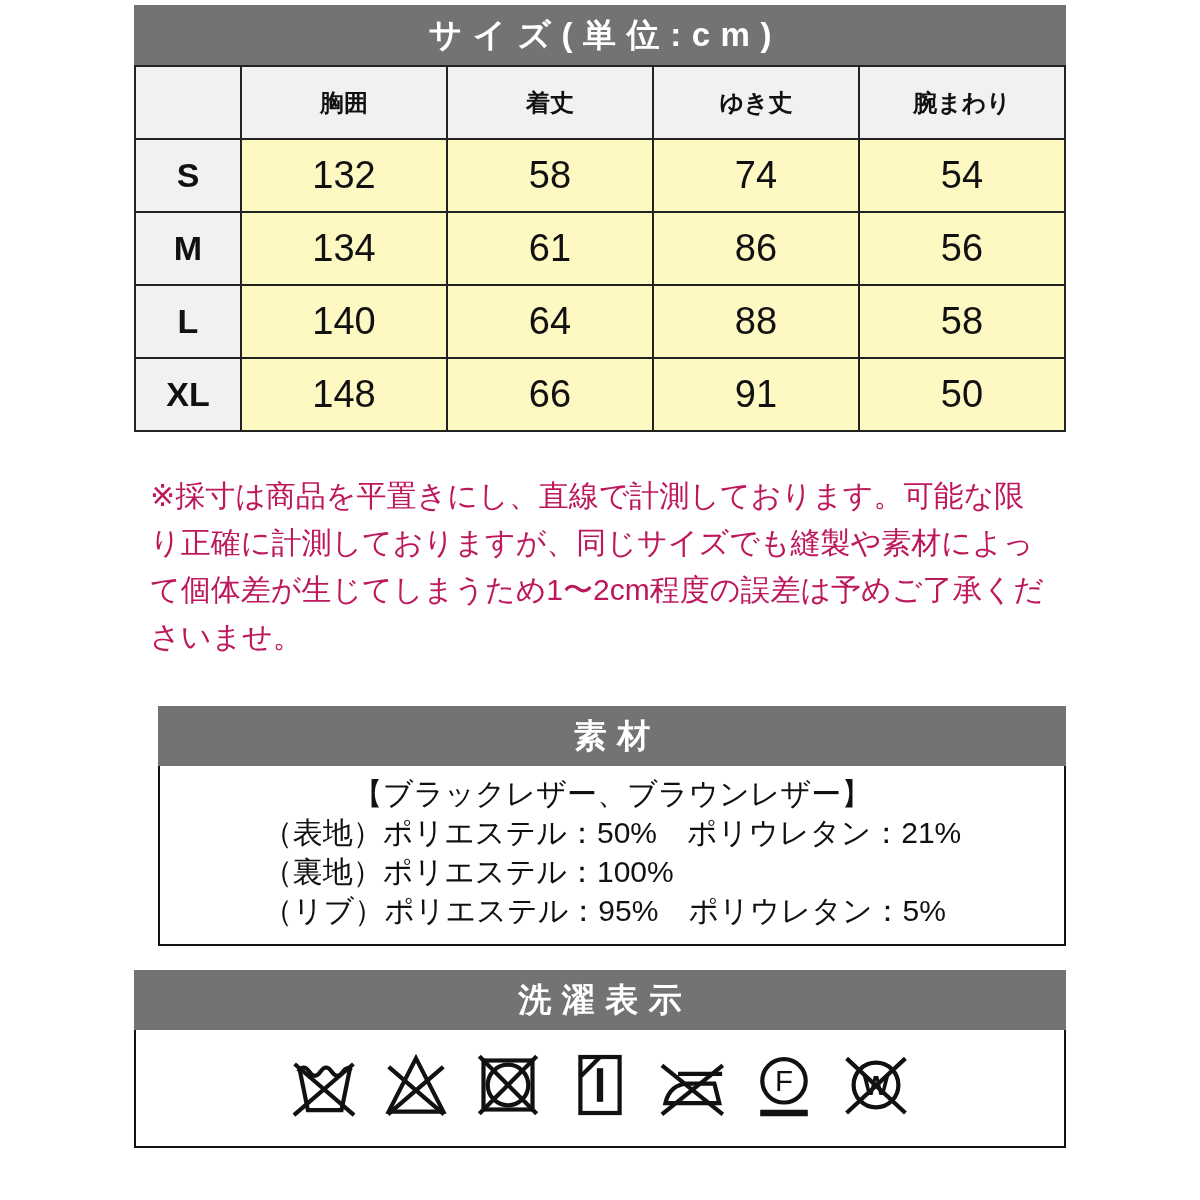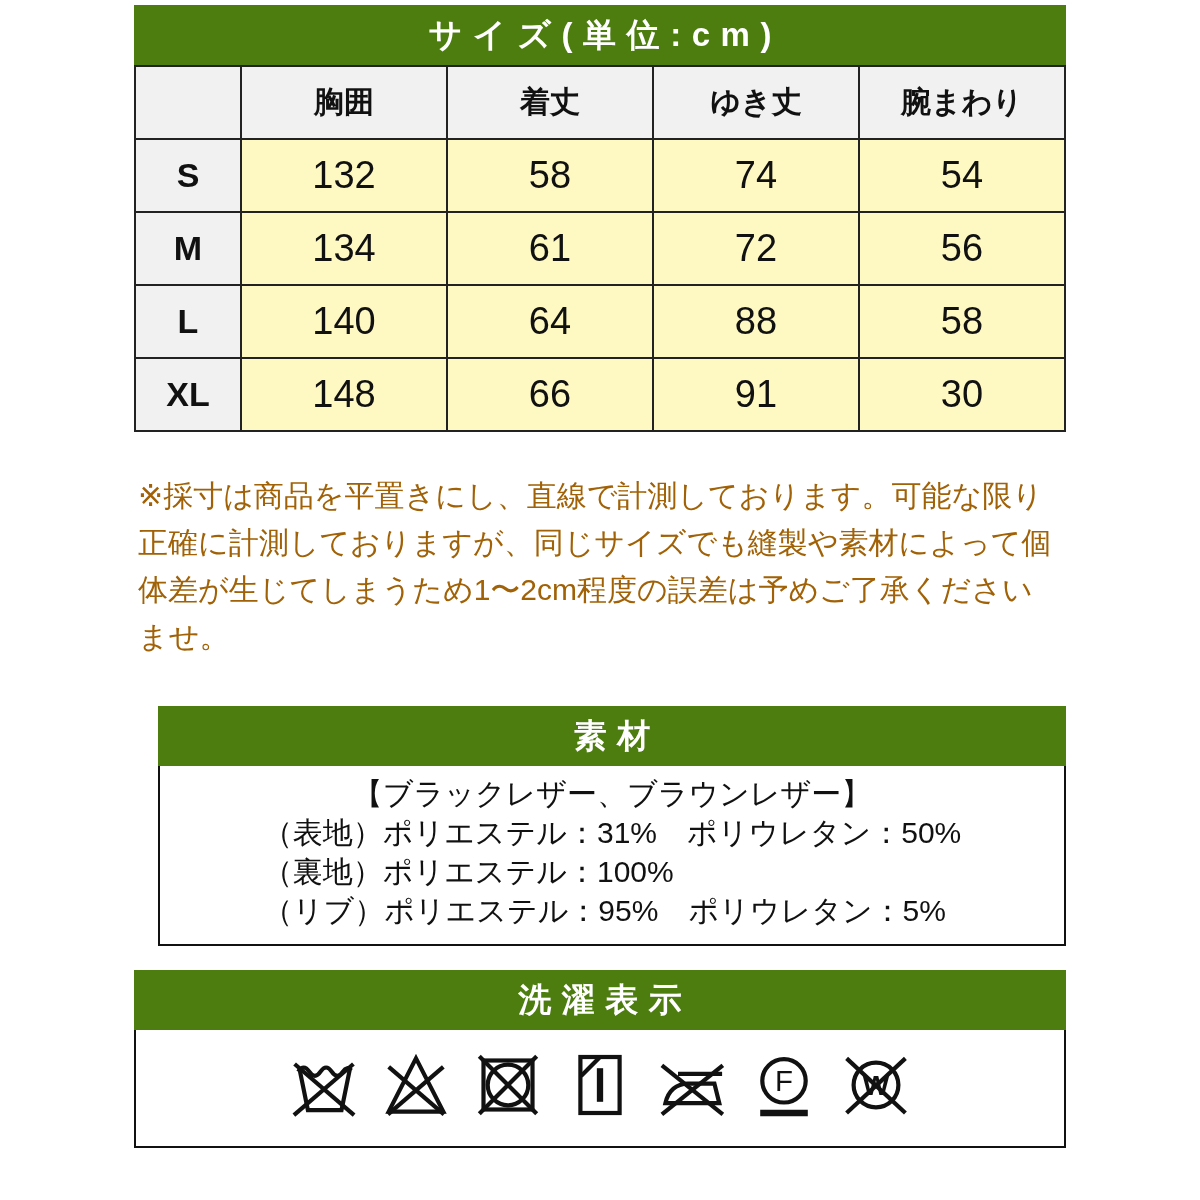--- a/index.html
+++ b/index.html
@@ -5,49 +5,49 @@
   html,body{margin:0;padding:0;background:#ffffff;}
   body{
     width:1200px;height:1200px;
     font-family:"Liberation Sans","DejaVu Sans",sans-serif;
     color:#111;
   }
   .page{width:932px;margin:0 auto;padding-top:5px;}
 
   
   .section-bar{
-    background:#4d7c0f;color:#ffffff;
+    background:#737373;color:#ffffff;
     height:60px;line-height:60px;
     text-align:center;font-weight:bold;font-size:33px;
     letter-spacing:0.32em;padding-left:0.32em;box-sizing:border-box;
   }
 
   
   table.size-table{
     width:100%;border-collapse:collapse;table-layout:fixed;
   }
   table.size-table col.label-col{width:106px;}
   table.size-table th,table.size-table td{
     border:2px solid #222222;text-align:center;vertical-align:middle;
     height:71px;padding:0;
   }
   table.size-table th{
-    background:#f1f1f1;font-weight:bold;font-size:30px;
+    background:#f1f1f1;font-weight:bold;font-size:24px;
   }
   table.size-table td.row-label{
     background:#f1f1f1;font-weight:bold;font-size:34px;
   }
   table.size-table td.value{
     background:#fef9c3;font-weight:normal;font-size:38px;
   }
 
   
   .note{
-    font-size:30px;line-height:47px;margin:4px;
-    text-align:left;color:#a16207;
+    font-size:30px;line-height:47px;margin:16px;
+    text-align:left;color:#be185d;
   }
   .note.first{margin-top:40px;}
   .note.second{margin-top:50px;}
 
   
   .boxed{margin-top:24px;}
   .boxed.material{margin-top:46px;padding-left:24px;}
   .box-content{
     border:2px solid #111;border-top:none;background:#ffffff;
     box-sizing:border-box;
@@ -98,51 +98,51 @@
           <td class="row-label">S</td>
           <td class="value">132</td>
           <td class="value">58</td>
           <td class="value">74</td>
           <td class="value">54</td>
         </tr>
         <tr>
           <td class="row-label">M</td>
           <td class="value">134</td>
           <td class="value">61</td>
-          <td class="value">72</td>
+          <td class="value">86</td>
           <td class="value">56</td>
         </tr>
         <tr>
           <td class="row-label">L</td>
           <td class="value">140</td>
           <td class="value">64</td>
           <td class="value">88</td>
           <td class="value">58</td>
         </tr>
         <tr>
           <td class="row-label">XL</td>
           <td class="value">148</td>
           <td class="value">66</td>
           <td class="value">91</td>
-          <td class="value">30</td>
+          <td class="value">50</td>
         </tr>
       </tbody>
     </table>
   </section>
 
   <p class="note first">※採寸は商品を平置きにし、直線で計測しております。可能な限り正確に計測しておりますが、同じサイズでも縫製や素材によって個体差が生じてしまうため1〜2cm程度の誤差は予めご了承くださいませ。</p>
 
   <section class="boxed material">
     <div class="section-bar">
       <span>素材</span>
     </div>
     <div class="box-content">
       <div class="mat-colors-line">【ブラックレザー、ブラウンレザー】</div>
       <div class="mat-lines">
-        <div class="mat-line">（表地）ポリエステル：31%　ポリウレタン：50%</div>
+        <div class="mat-line">（表地）ポリエステル：50%　ポリウレタン：21%</div>
         <div class="mat-line">（裏地）ポリエステル：100%</div>
         <div class="mat-line">（リブ）ポリエステル：95%　ポリウレタン：5%</div>
       </div>
     </div>
   </section>
 
   <section class="boxed care">
     <div class="section-bar">
       <span>洗濯表示</span>
     </div>

